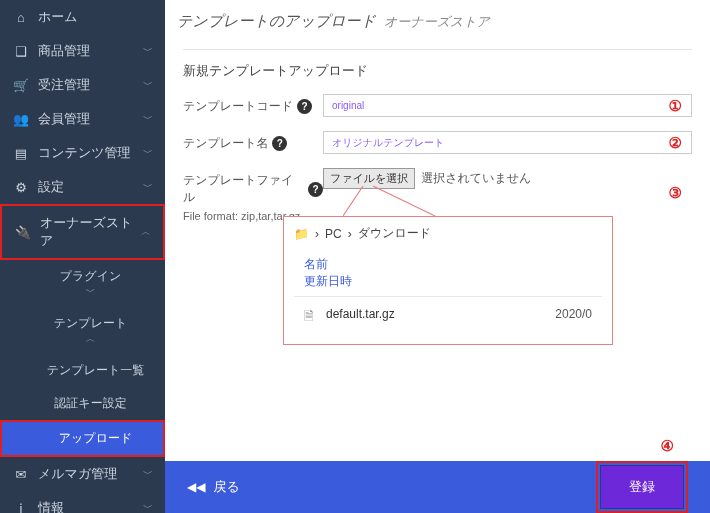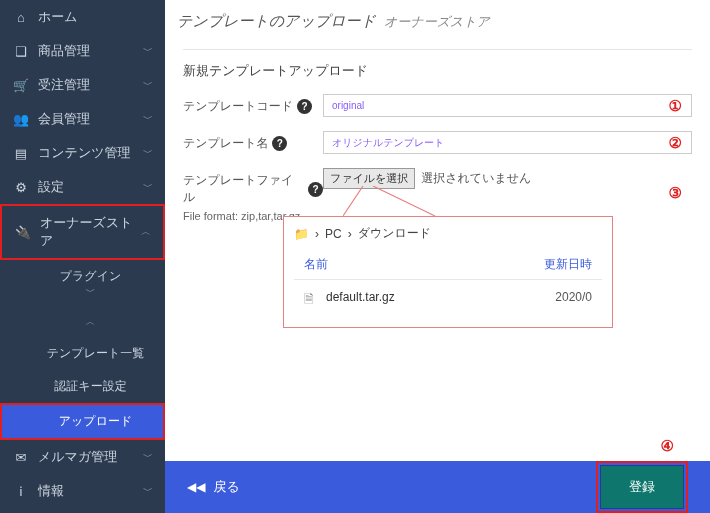--- a/index.html
+++ b/index.html
@@ -32,32 +32,32 @@
 .file-txt { font-size: 12px; color: #555; }
 .file-format { font-size: 11px; color: #666; margin-top: 4px; }
 
 .annot { position: absolute; color: #e02020; font-size: 15px; font-weight: bold; }
 
 .connector { position: absolute; pointer-events: none; }
 .connector svg { display: block; }
 
 .file-dialog { position: absolute; left: 100px; top: 0; width: 330px; border: 1.5px solid #e98080; background: #fff; font-size: 12px; }
 .fd-path { display: flex; align-items: center; gap: 6px; padding: 8px 10px; color: #444; }
-.fd-head { display: flex; padding: 6px 10px; color: #3a5bdc; border-bottom: 1px solid #e8e8e8; margin: 0 10px; }
+.fd-head { display: flex; padding: 6px 10px; color: #3a5bdc; border-bottom: 1px solid #e8e8e8; margin: 0 10px; flex-direction: column; }
 .fd-head .name { flex: 1; }
 .fd-row { display: flex; padding: 6px 10px; margin: 4px 10px 10px; background: #fff; }
 .fd-row .file-icon { width: 16px; margin-right: 6px; color: #888; }
 .fd-row .fname { flex: 1; color: #333; }
 .fd-row .fdate { color: #555; }
 
 .bottom-bar { background: #3a5bdc; height: 52px; display: flex; align-items: center; padding: 0 22px; color: #fff; font-size: 13px; }
 .back-btn { display: flex; align-items: center; gap: 8px; cursor: pointer; }
 .back-btn .icon { font-size: 12px; }
 .spacer { flex: 1; }
-.submit-btn { background: #0f766e; border: 1px solid #2a3a8a; padding: 12px 28px; cursor: pointer; color: #fff; font-size: 13px; }
+.submit-btn { background: #6d28d9; border: 1px solid #2a3a8a; padding: 12px 28px; cursor: pointer; color: #fff; font-size: 13px; }
 .submit-wrap { border: 2px solid #e02020; padding: 2px; }
 </style>
 </head>
 <body>
 
 <div class="sidebar">
   <div class="side-item">
     <span class="icon">⌂</span>
     <span class="label">ホーム</span>
   </div>
@@ -89,20 +89,21 @@
   <div class="side-item box-red">
     <span class="icon">🔌</span>
     <span class="label">オーナーズストア</span>
     <span class="chev">︿</span>
   </div>
   <div class="side-item side-sub">
     <span class="label">プラグイン</span>
     <span class="chev">﹀</span>
   </div>
   <div class="side-item side-sub">
+    <span class="label">テンプレート</span>
     <span class="chev">︿</span>
   </div>
   <div class="side-item side-sub" style="padding-left:38px;">
     <span class="label">テンプレート一覧</span>
   </div>
   <div class="side-item side-sub">
     <span class="label">認証キー設定</span>
   </div>
   <div class="side-item side-sub active box-red" style="padding-left:38px;">
     <span class="label">アップロード</span>

